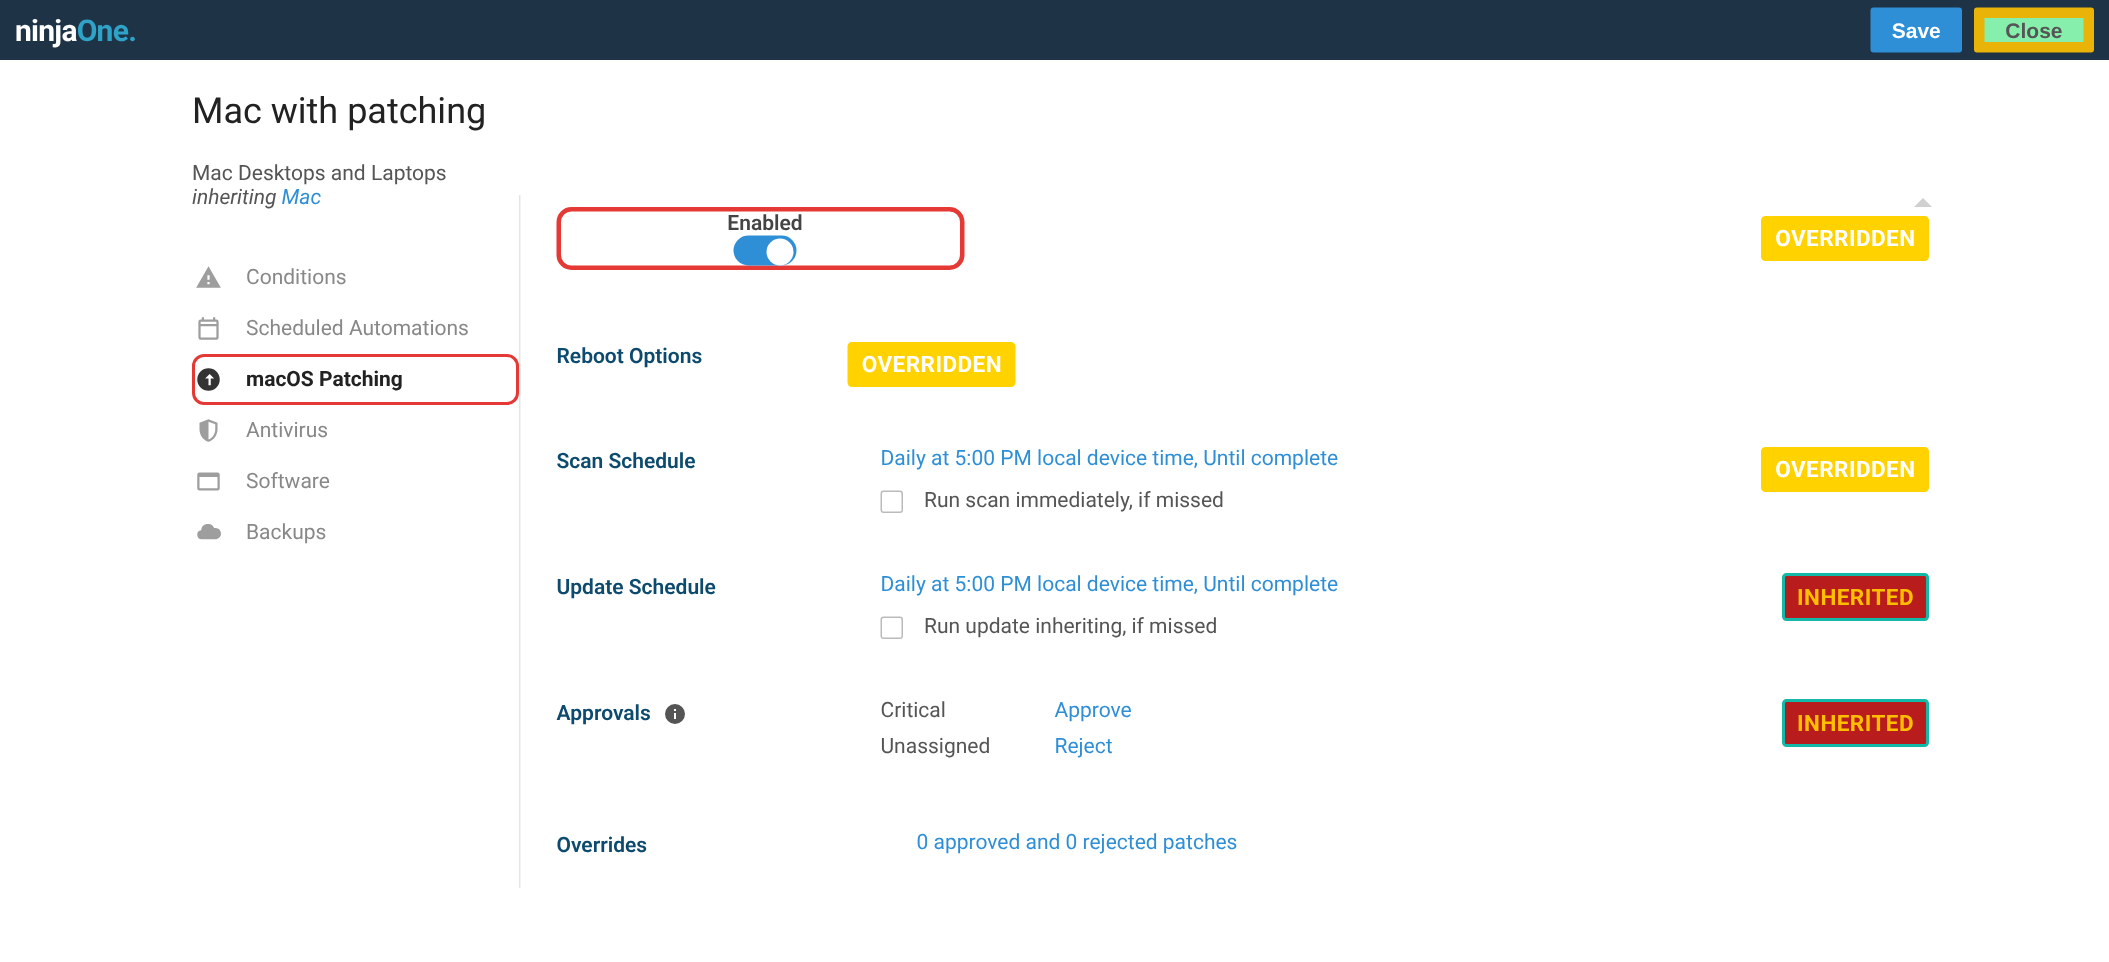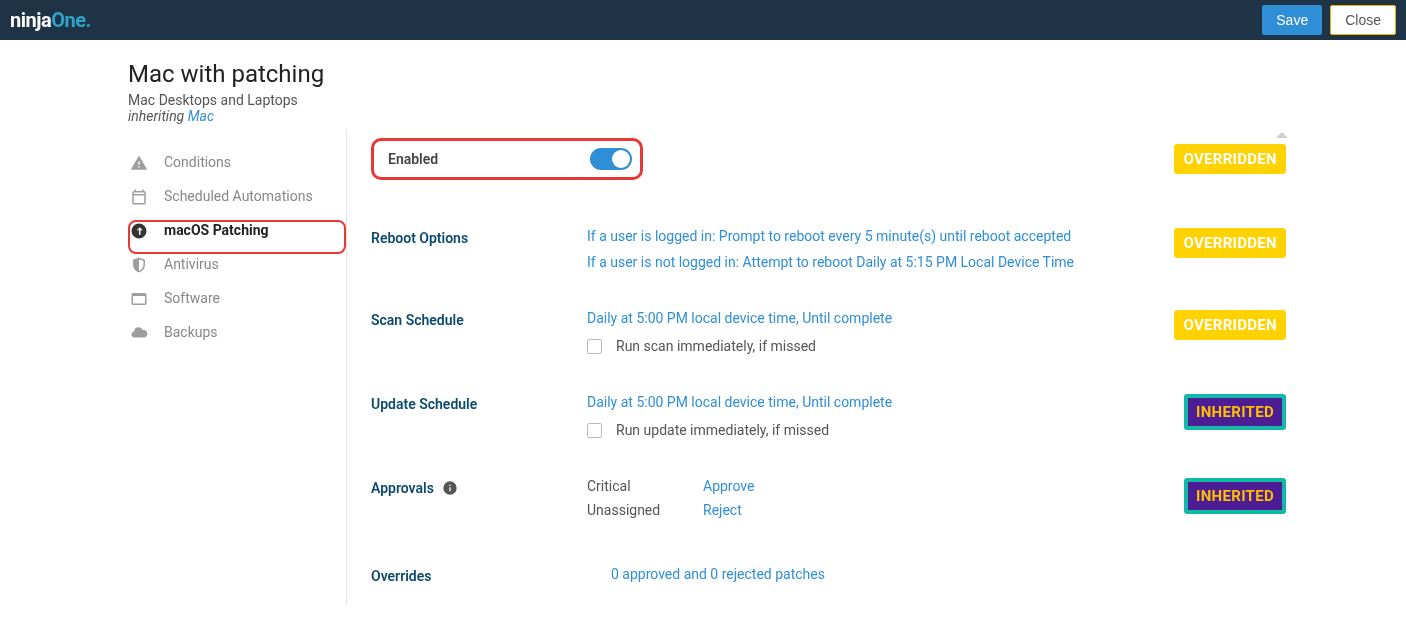--- a/index.html
+++ b/index.html
@@ -28,55 +28,57 @@
   .logo .dot { color: #2ea3c7; font-size: 20px; }
   .topbar-spacer { flex: 1; }
   .btn {
     height: 30px;
     padding: 0 14px;
     font-size: 14px;
     border-radius: 2px;
     cursor: pointer;
     border: none;
     margin-left: 8px;
+    font-weight: bold;
   }
   .btn-save {
     background: #2f8fd6;
     color: #fff;
   }
   .btn-close {
-    background: #ffffff;
+    background: #86efac;
     color: #555;
-    border: 1px solid #eab308;
+    border: 7px solid #eab308;
   }
   .page {
     display: flex;
     padding: 20px 0 0 128px;
   }
   .sidebar-area {
     width: 218px;
     flex-shrink: 0;
   }
   .page-title {
     font-size: 24px;
     font-weight: 400;
     color: #222;
-    margin-bottom: 4px;
+    margin-bottom: 20px;
   }
   .page-subtitle {
     font-size: 14px;
     color: #555;
   }
   .page-subtitle .inherit { font-style: italic; color: #555; }
   .page-subtitle .parent-link { font-style: italic; color: #2f8fd6; cursor: pointer; }
   .sidebar-nav {
     margin-top: 28px;
   }
   .nav-item {
     display: flex;
+    align-items: center;
     height: 34px;
     padding: 0 10px 0 0;
     font-size: 14px;
     color: #888;
     cursor: pointer;
     border: 2px solid transparent;
     border-radius: 8px;
     position: relative;
   }
   .nav-item.active {
@@ -154,33 +156,34 @@
     padding: 5px 8px;
     border-radius: 3px;
     display: inline-block;
   }
   .badge-overridden {
     background: #ffd200;
     color: #fff;
     border: 1px solid #ffd200;
   }
   .badge-inherited {
-    background: #4c1d95;
+    background: #b91c1c;
     color: #ffbf00;
-    border: 4px solid #14b8a6;
+    border: 2px solid #14b8a6;
   }
   .enabled-box {
     display: flex;
     align-items: center;
     justify-content: space-between;
     width: 272px;
     border: 3px solid #e53935;
     border-radius: 10px;
     height: 42px;
     padding: 0 8px 0 14px;
+    flex-direction: column;
   }
   .enabled-box .lbl {
     font-size: 14px;
     font-weight: 600;
     color: #444;
   }
   .toggle {
     width: 42px;
     height: 22px;
     background: #2f8fd6;
@@ -333,24 +336,20 @@
         </div>
       </div>
       <div class="spacer"></div>
       <div class="setting-status-col">
         <span class="badge badge-overridden">OVERRIDDEN</span>
       </div>
     </div>
 
     <div class="setting-row">
       <div class="setting-label-col">Reboot Options</div>
-      <div class="setting-value-col">
-        <span class="link-text">If a user is logged in: Prompt to reboot every 5 minute(s) until reboot accepted</span>
-        <span class="link-text">If a user is not logged in: Attempt to reboot Daily at 5:15 PM Local Device Time</span>
-      </div>
       <div class="setting-status-col">
         <span class="badge badge-overridden">OVERRIDDEN</span>
       </div>
     </div>
 
     <div class="setting-row">
       <div class="setting-label-col">Scan Schedule</div>
       <div class="setting-value-col">
         <span class="link-text">Daily at 5:00 PM local device time, Until complete</span>
         <div class="check-line">
@@ -362,21 +361,21 @@
         <span class="badge badge-overridden">OVERRIDDEN</span>
       </div>
     </div>
 
     <div class="setting-row">
       <div class="setting-label-col">Update Schedule</div>
       <div class="setting-value-col">
         <span class="link-text">Daily at 5:00 PM local device time, Until complete</span>
         <div class="check-line">
           <div class="checkbox"></div>
-          <span>Run update immediately, if missed</span>
+          <span>Run update inheriting, if missed</span>
         </div>
       </div>
       <div class="setting-status-col">
         <span class="badge badge-inherited">INHERITED</span>
       </div>
     </div>
 
     <div class="setting-row">
       <div class="setting-label-col">
         <span>Approvals</span>

